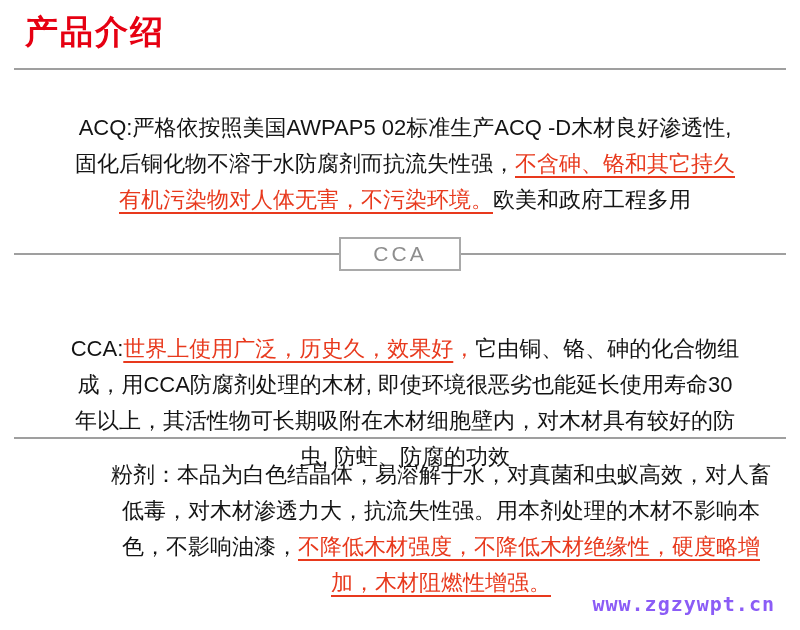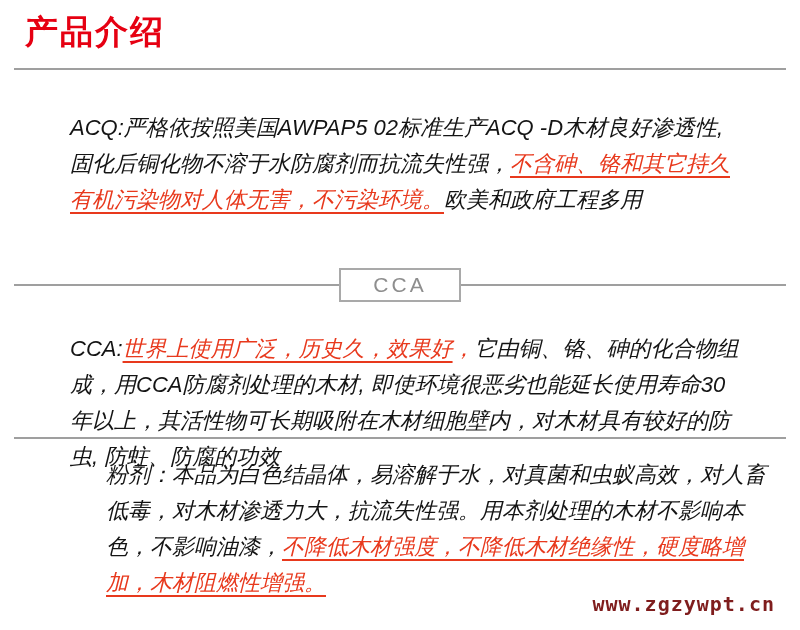--- a/index.html
+++ b/index.html
@@ -10,50 +10,49 @@
     overflow:hidden;
     font-family:"Liberation Sans","DejaVu Sans",sans-serif;
   }
   #page-title{
     position:absolute;left:25px;top:10px;margin:0;
     font-size:33px;font-weight:bold;letter-spacing:2px;
     color:#e60012;
   }
   .sec .divider{position:absolute;left:14px;right:14px;height:36px;}
   .s1 .divider{top:52px;}
-  .s2 .divider{top:237px;margin-top:31px;}
+  .s2 .divider{top:237px;}
   .s3 .divider{top:421px;}
   .dline{position:absolute;left:0;right:0;top:16px;height:2px;background:#9f9f9f;}
   .dbox{
     position:absolute;left:50%;transform:translateX(-50%);top:0;
     width:118px;height:30px;background:#ffffff;border:2px solid #a9a9a9;
     color:#8e8e8e;font-size:21px;letter-spacing:3px;
     display:flex;align-items:center;justify-content:center;
   }
   .para{
     position:absolute;left:70px;width:670px;margin:0;
     font-size:22px;line-height:36px;color:#141414;
-    text-align:left;
-    font-style:italic;
+    text-align:center;
   }
   .s1 .para{top:110px;}
   .s2 .para{top:283px;margin-top:48px;}
   .s3 .para{top:457px;margin-left:36px;}
   .run-red{color:#e8391d;}
   .run-red-underline{
     color:#e8391d;
     text-decoration:underline;
     text-decoration-thickness:2px;
     text-underline-offset:5px;
   }
   #watermark{
     position:absolute;right:25px;top:592px;
     font-family:"DejaVu Sans Mono","Liberation Mono",monospace;
     font-size:20px;font-weight:bold;letter-spacing:1px;
-    color:#7f1d1d;
+    color:#8b5cf6;
   }
 </style>
 </head>
 <body>
 
 <div id="page">
   <h1 id="page-title">产品介绍</h1>
   <div id="sections">
       <section class="sec s1">
         <div class="divider">

